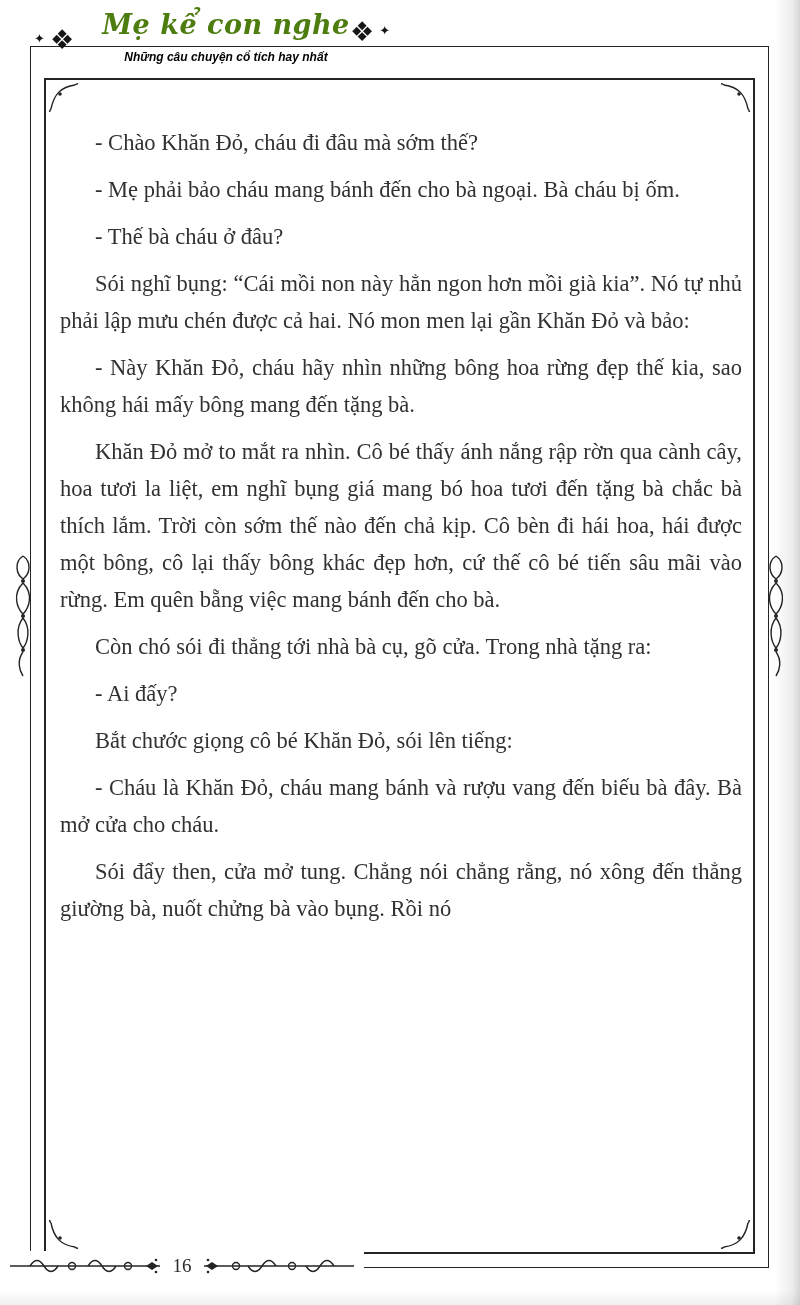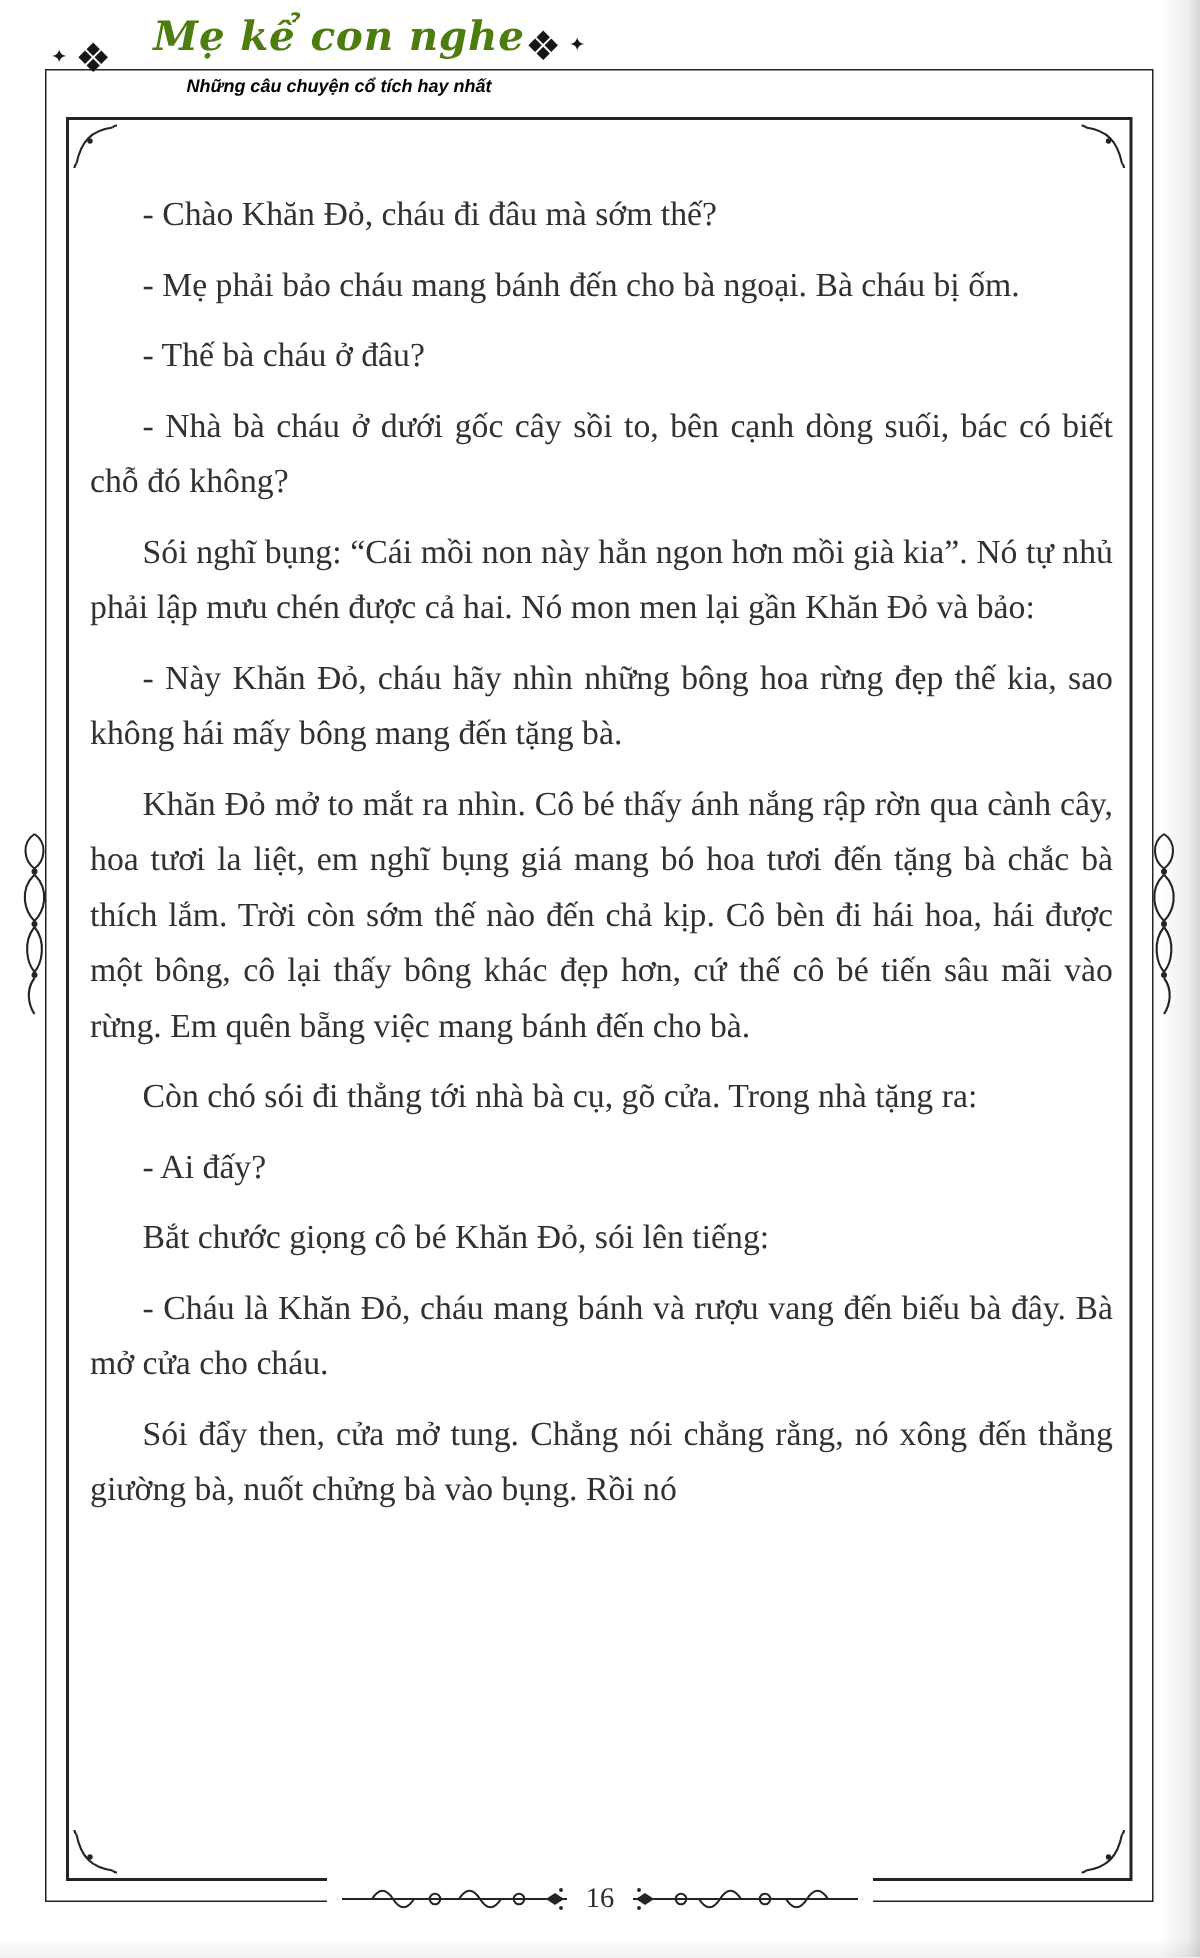--- a/index.html
+++ b/index.html
@@ -80,21 +80,21 @@
     font-size:22.5px; line-height:37px;
     color:#313131;
     text-align:justify;
     text-indent:35px;
     margin-bottom:10px;
   }
 
   
   .footer {
     position:absolute; left:0; right:0; bottom:24px;
-    display:flex; justify-content:center; z-index:4;
+    display:flex; justify-content:flex-start; z-index:4;
   }
   .footer-inner {
     display:inline-flex; align-items:center; gap:10px;
     background:#ffffff; padding:4px 10px;
   }
   .page-number {
     font-size:19px; color:#2c2c2c; line-height:22px;
     min-width:24px; text-align:center;
   }
   .flourish { display:block; }
@@ -168,21 +168,20 @@
   </div>
   <div class="hdr-orn right">
     <span class="big">❖</span>
     <span class="sm">✦</span>
   </div>
 
   <div class="story">
     <p>- Chào Khăn Đỏ, cháu đi đâu mà sớm thế?</p>
     <p>- Mẹ phải bảo cháu mang bánh đến cho bà ngoại. Bà cháu bị ốm.</p>
     <p>- Thế bà cháu ở đâu?</p>
-    <p>- Nhà bà cháu ở dưới gốc cây sồi to, bên cạnh dòng suối, bác có biết chỗ đó không?</p>
     <p>Sói nghĩ bụng: “Cái mồi non này hẳn ngon hơn mồi già kia”. Nó tự nhủ phải lập mưu chén được cả hai. Nó mon men lại gần Khăn Đỏ và bảo:</p>
     <p>- Này Khăn Đỏ, cháu hãy nhìn những bông hoa rừng đẹp thế kia, sao không hái mấy bông mang đến tặng bà.</p>
     <p>Khăn Đỏ mở to mắt ra nhìn. Cô bé thấy ánh nắng rập rờn qua cành cây, hoa tươi la liệt, em nghĩ bụng giá mang bó hoa tươi đến tặng bà chắc bà thích lắm. Trời còn sớm thế nào đến chả kịp. Cô bèn đi hái hoa, hái được một bông, cô lại thấy bông khác đẹp hơn, cứ thế cô bé tiến sâu mãi vào rừng. Em quên bẵng việc mang bánh đến cho bà.</p>
     <p>Còn chó sói đi thẳng tới nhà bà cụ, gõ cửa. Trong nhà tặng ra:</p>
     <p>- Ai đấy?</p>
     <p>Bắt chước giọng cô bé Khăn Đỏ, sói lên tiếng:</p>
     <p>- Cháu là Khăn Đỏ, cháu mang bánh và rượu vang đến biếu bà đây. Bà mở cửa cho cháu.</p>
     <p>Sói đẩy then, cửa mở tung. Chẳng nói chẳng rằng, nó xông đến thẳng giường bà, nuốt chửng bà vào bụng. Rồi nó</p>
   </div>
 

